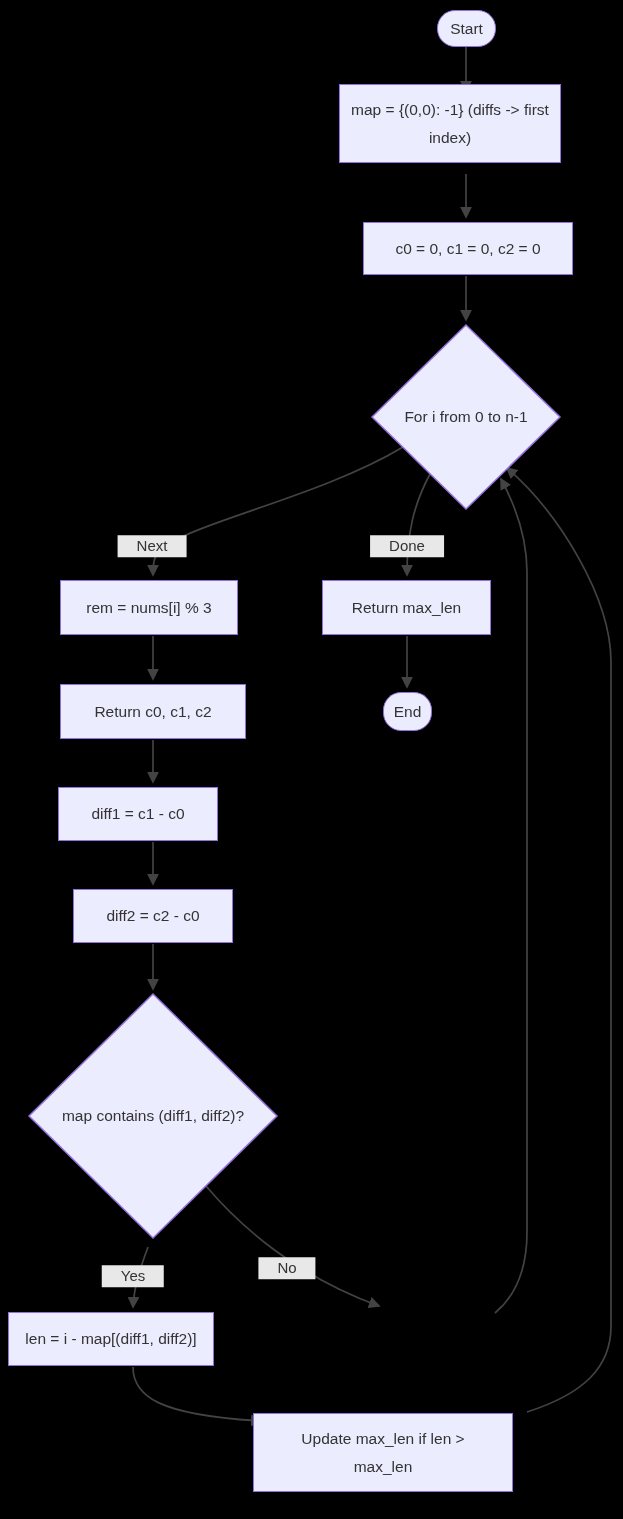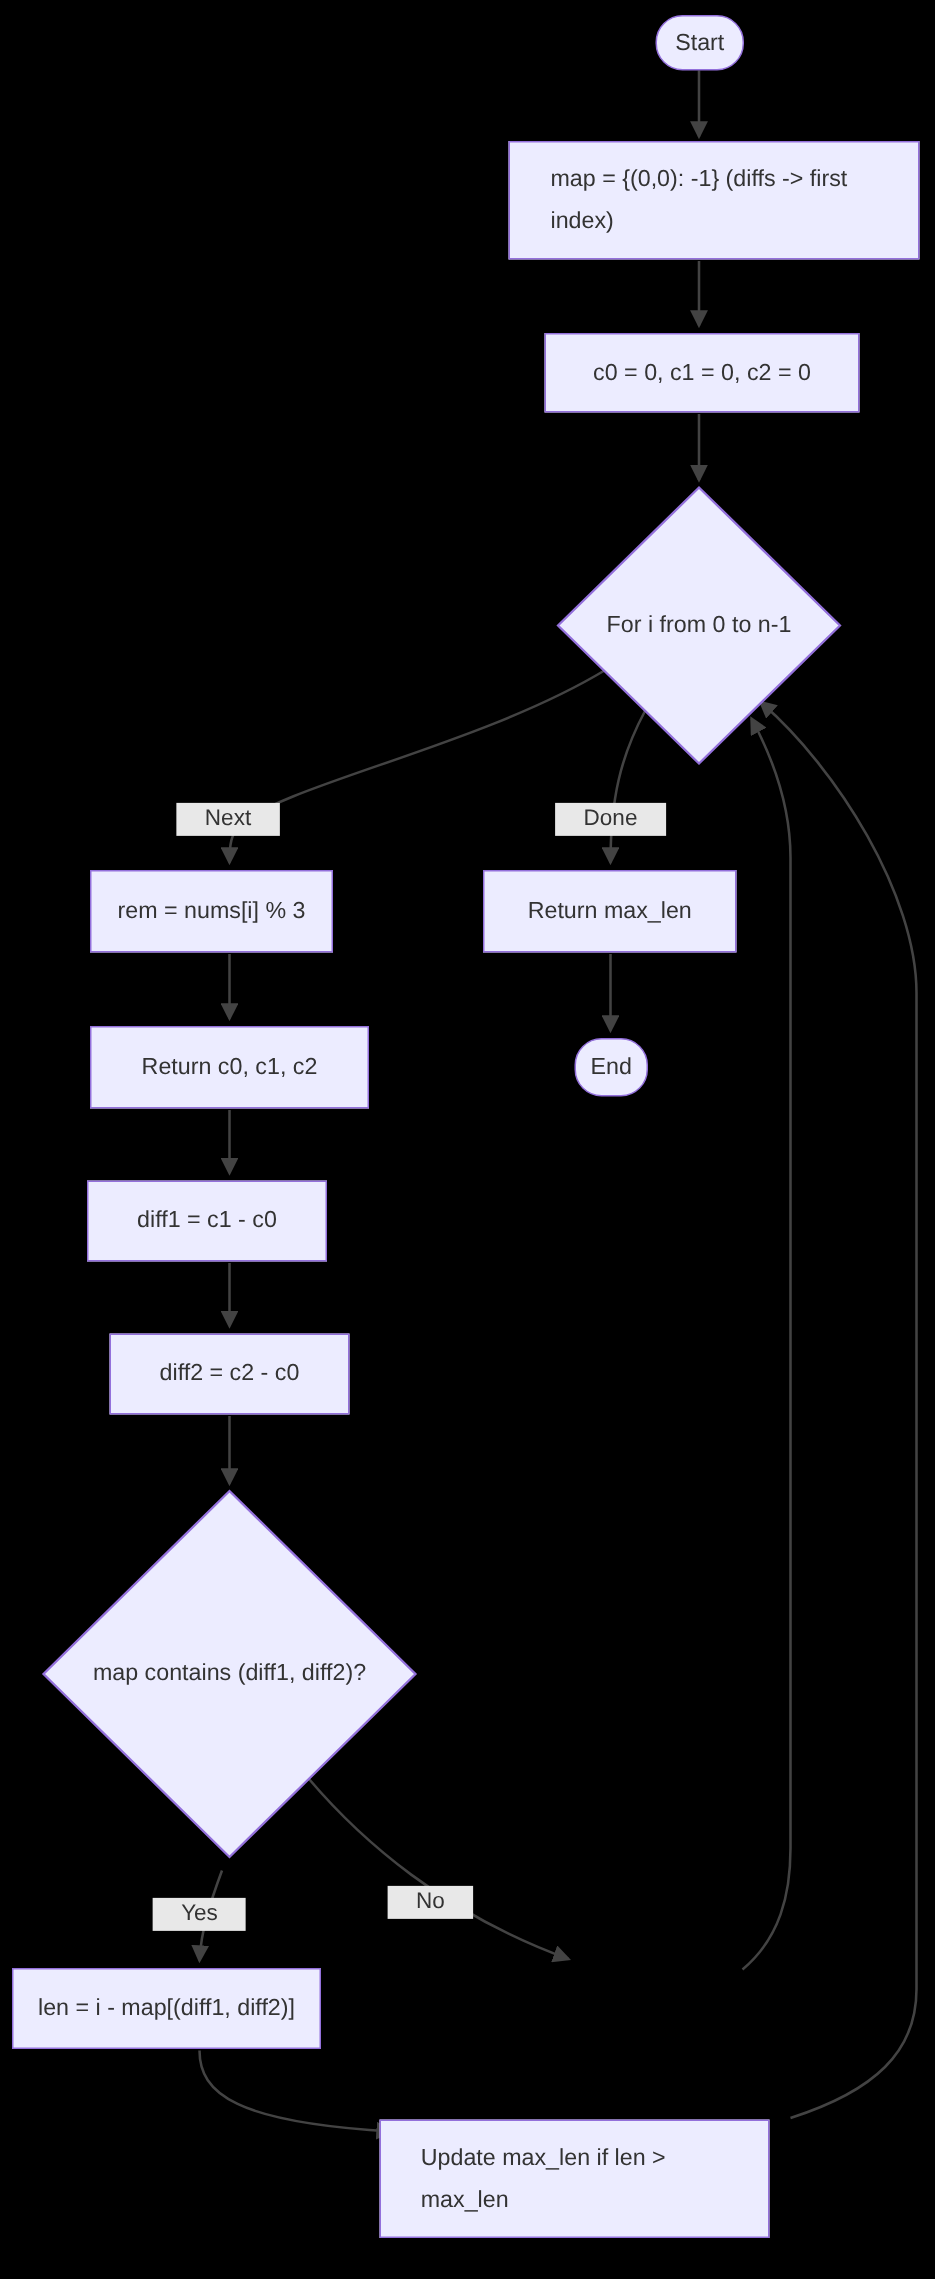--- a/index.html
+++ b/index.html
@@ -12,21 +12,21 @@
   #edges{position:absolute;left:0;top:0;}
   .edge{fill:none;stroke:var(--edge,#434343);stroke-width:1.7px;}
   #arrowhead-path{fill:var(--edge,#434343);}
   .shape{fill:var(--node-fill,#ececff);stroke:var(--node-border,#9370db);stroke-width:1.5px;}
   .node{
     position:absolute;display:flex;align-items:center;justify-content:center;
     background:var(--node-fill,#ececff);
     border:1.5px solid var(--node-border,#9370db);
     box-sizing:border-box;
     color:var(--text,#333);
-    font-size:15.5px;line-height:1.75;text-align:left;
+    font-size:15.5px;line-height:1.75;text-align:center;
   }
   .stadium{border-radius:18px;}
   .txt{pointer-events:none;}
   .dlabel{
     position:absolute;transform:translate(-50%,-50%);
     color:var(--text,#333);font-size:15.5px;white-space:nowrap;
   }
   .elabel{
     position:absolute;transform:translate(-50%,-50%);
     background:var(--label-bg,#e8e8e8);color:var(--text,#333);
@@ -62,34 +62,34 @@
     <path class="edge" d="M527,1412 C583,1394 611,1368 611,1326 L611,662 C611,597 558,512 507,468" marker-end="url(#arrow)"></path>
 
     <polygon class="shape" points="466,325 560,417 466,509 372,417"></polygon>
     <polygon class="shape" points="153,994 277,1116 153,1238 29,1116"></polygon>
   </svg>
 
   <div class="node stadium" style="left:437px;top:10px;width:59px;height:37px">
     <div class="txt">Start</div>
   </div>
 
-  <div class="node" style="left:339px;top:94px;width:274px;height:79px">
+  <div class="node" style="left:339px;top:84px;width:222px;height:79px">
     <div class="txt" style="max-width:218px">map = {(0,0): -1} (diffs -&gt; first index)</div>
   </div>
 
   <div class="node" style="left:363px;top:222px;width:210px;height:53px">
     <div class="txt">c0 = 0, c1 = 0, c2 = 0</div>
   </div>
 
   <div class="dlabel" style="left:466px;top:417px">For i from 0 to n-1</div>
 
   <div class="elabel" style="left:152px;top:546px">Next</div>
   <div class="elabel" style="left:407px;top:546px">Done</div>
 
-  <div class="node" style="left:60px;top:580px;width:162px;height:55px">
+  <div class="node" style="left:60px;top:580px;width:178px;height:55px">
     <div class="txt">rem = nums[i] % 3</div>
   </div>
 
   <div class="node" style="left:322px;top:580px;width:169px;height:55px">
     <div class="txt">Return max_len</div>
   </div>
 
   <div class="node stadium" style="left:383px;top:692px;width:49px;height:39px">
     <div class="txt">End</div>
   </div>

